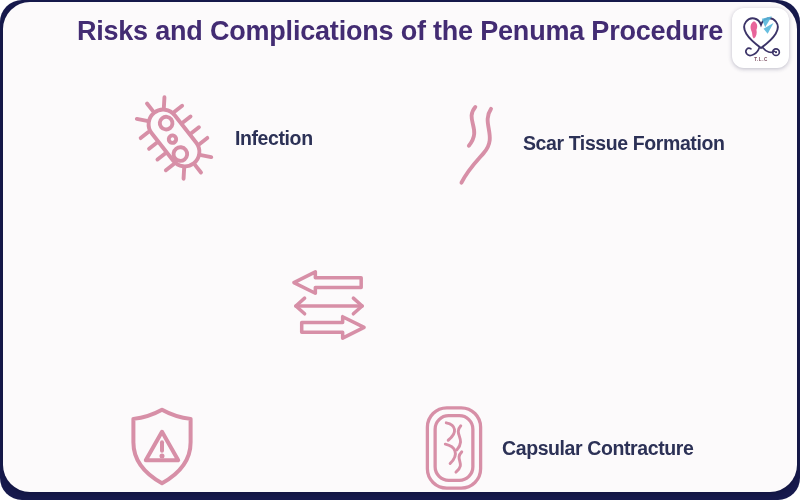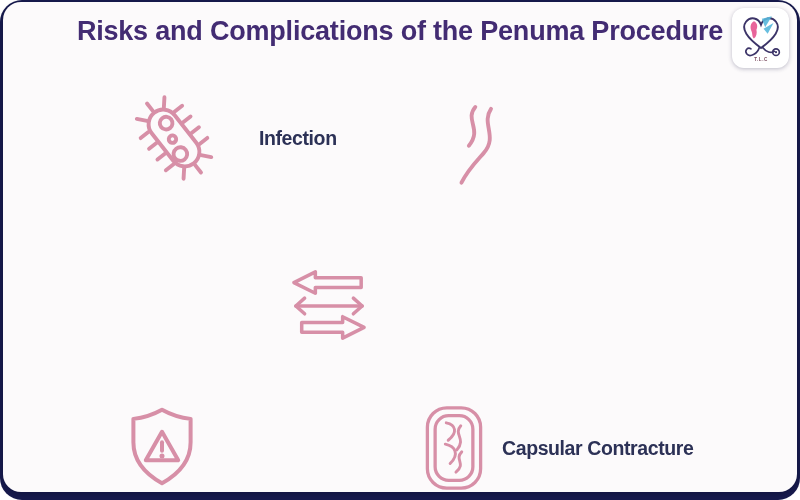--- a/index.html
+++ b/index.html
@@ -6,21 +6,21 @@
   body{
     width:800px;height:500px;overflow:hidden;background:#ffffff;
     font-family:"Liberation Sans", sans-serif;position:relative;
   }
   .frame{
     position:absolute;inset:0;border-radius:22px;
     background:var(--frame-navy,#171A4D);
   }
   .card{
     position:absolute;left:3px;right:3px;top:2px;bottom:8px;
-    border-radius:18px;background:var(--card-bg,#FCFAFB);
+    border-radius:27px;background:var(--card-bg,#FCFAFB);
     box-shadow:0 2px 5px rgba(10,12,40,.35);
   }
   .title{
     position:absolute;left:0;right:0;top:14px;margin:0;
     text-align:center;font-size:27px;font-weight:700;letter-spacing:-0.2px;
     color:var(--title-purple,#432C73);
   }
   .logo-badge{
     position:absolute;top:6px;right:8px;width:57px;height:60px;
     background:#ffffff;border-radius:12px;
@@ -29,21 +29,21 @@
   }
   .logo-badge svg{width:50px;height:56px;overflow:visible;}
   .item{
     position:absolute;display:flex;align-items:center;
   }
   .item .label{
     font-size:19.5px;font-weight:700;letter-spacing:-0.4px;
     color:var(--label-navy,#2C3156);white-space:nowrap;
   }
   .icon{color:var(--accent-pink,#D78FA7);overflow:visible;flex:none;}
-  #item-infection{left:134px;top:92px;gap:48px;}
+  #item-infection{left:134px;top:92px;gap:24px;}
   #item-infection .icon{width:74px;height:88px;}
   #item-scar{left:452px;top:96px;gap:20px;}
   #item-scar .icon{width:48px;height:90px;}
   #item-arrows{left:286px;top:264px;gap:28px;}
   #item-arrows .icon{width:80px;height:78px;}
   #item-erosion{left:124px;top:404px;gap:26px;}
   #item-erosion .icon{width:70px;height:82px;}
   #item-capsule{left:421px;top:402px;gap:18px;}
   #item-capsule .icon{width:60px;height:88px;}
   .logo-caption{font-family:"Liberation Sans", sans-serif;}
@@ -99,20 +99,21 @@
     <span class="label">Infection</span>
   </div>
 
   <div class="item" id="item-scar">
     <svg class="icon" viewBox="0 0 52 96" fill="none">
       <g stroke="currentColor" stroke-width="4.2" stroke-linecap="round">
         <path d="M22 9 C10 23 30 33 15 51"></path>
         <path d="M39 11 C28 27 47 41 31 59 C23 68 14 77 7 91"></path>
       </g>
     </svg>
+    <span class="label">Scar Tissue Formation</span>
   </div>
 
   <div class="item" id="item-arrows">
     <svg class="icon" viewBox="0 0 82 80" fill="none">
       <g stroke="currentColor" stroke-width="3.6" stroke-linejoin="round" stroke-linecap="round">
         <path d="M5 17 L27 6 L27 12 L74 12 L74 22 L27 22 L27 28 Z"></path>
         <line x1="7" y1="41" x2="75" y2="41"></line>
         <path d="M16 33 L7 41 L16 49"></path>
         <path d="M66 33 L75 41 L66 49"></path>
         <path d="M77 63 L55 52 L55 58 L13 58 L13 68 L55 68 L55 74 Z"></path>

